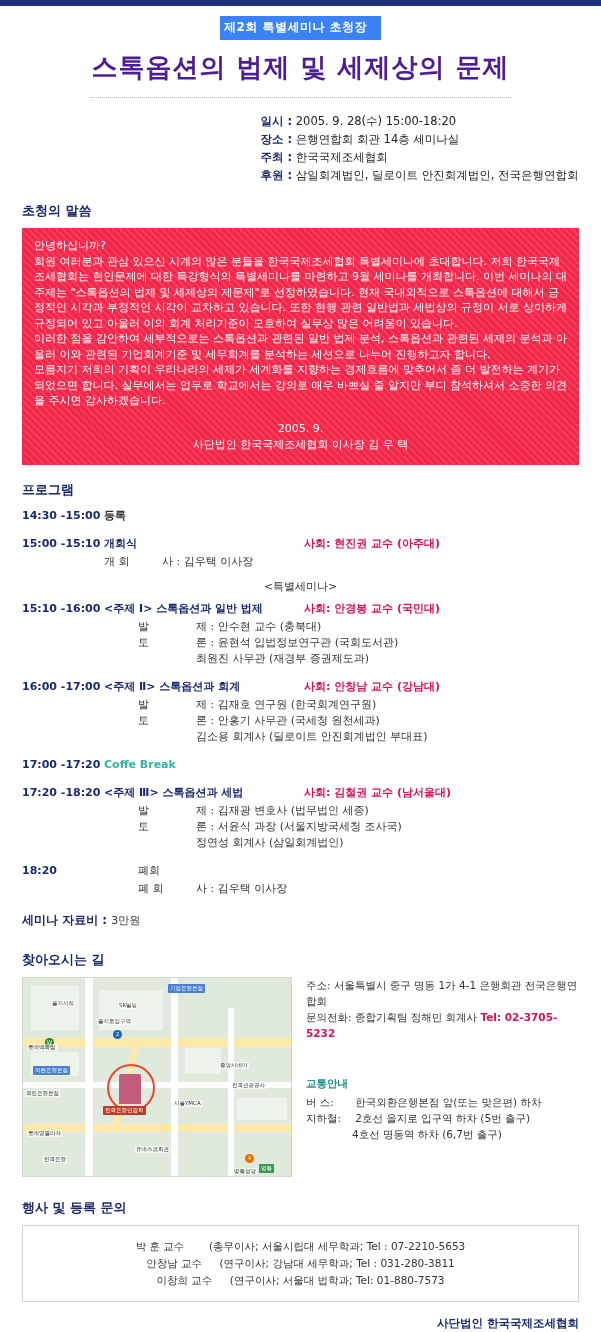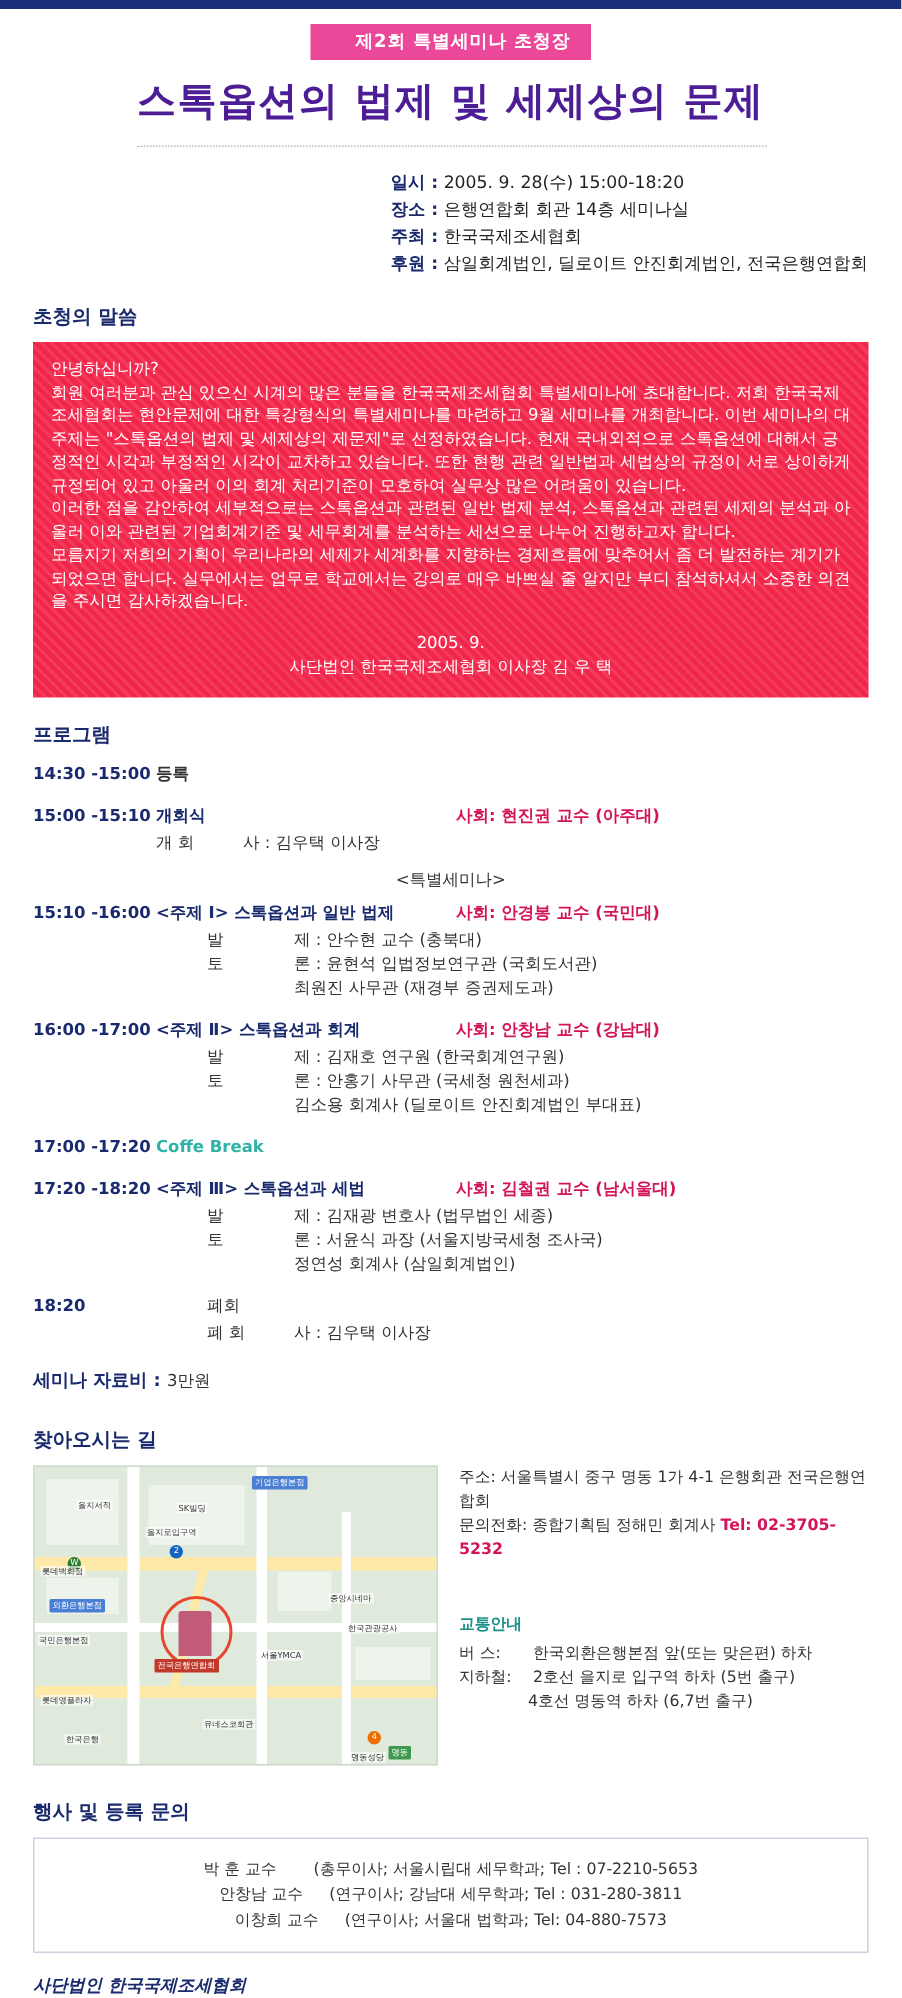--- a/index.html
+++ b/index.html
@@ -12,25 +12,25 @@
     color:#333333;
     position:relative;
     overflow:hidden;
   }
   .topbar { height:6px; background:#1d2f7a; width:100%; }
 
   
   .header { text-align:center; padding-top:10px; }
   .ribbon {
     display:inline-block;
-    background:#ec4899;
+    background:#3b82f6;
     color:#ffffff;
     font-size:12px;
     font-weight:bold;
-    padding:3px 14px 4px 30px;
+    padding:3px 14px 4px 4px;
     letter-spacing:0.5px;
   }
   .main-title {
     margin-top:10px;
     color:#4c1d95;
     font-size:26px;
     font-weight:bold;
     letter-spacing:1px;
   }
   .title-rule {
@@ -151,22 +151,22 @@
     border:1px solid #ccd3e0;
     padding:12px 0 12px 0;
     font-size:10.5px;
     line-height:17px;
     color:#333;
     text-align:center;
   }
   .cline { white-space:nowrap; }
   .cname { display:inline-block; width:70px; text-align:left; }
   .footer {
-    text-align:left; margin-top:14px; font-size:11.5px;
-    font-weight:bold; color:#1a2a6e;font-style:italic;
+    text-align:right; margin-top:14px; font-size:11.5px;
+    font-weight:bold; color:#1a2a6e;
   }
 </style>
 </head>
 <body>
 
 <div class="topbar"></div>
 
 <div class="header">
   <div class="ribbon">제2회  특별세미나 초청장</div>
   <div class="main-title">스톡옵션의 법제 및 세제상의 문제</div>
@@ -443,17 +443,17 @@
     <div class="cline">
       <span class="cname">박    훈 교수</span>
       <span>(총무이사; 서울시립대 세무학과;  Tel :  07-2210-5653</span>
     </div>
     <div class="cline">
       <span class="cname">안창남 교수</span>
       <span>(연구이사; 강남대 세무학과;  Tel :  031-280-3811</span>
     </div>
     <div class="cline">
       <span class="cname">이창희 교수</span>
-      <span>(연구이사; 서울대 법학과; Tel: 04-880-7573</span>
+      <span>(연구이사; 서울대 법학과; Tel: 01-880-7573</span>
     </div>
   </div>
   <div class="footer">사단법인 한국국제조세협회</div>
 </div>
 
 </body></html>

